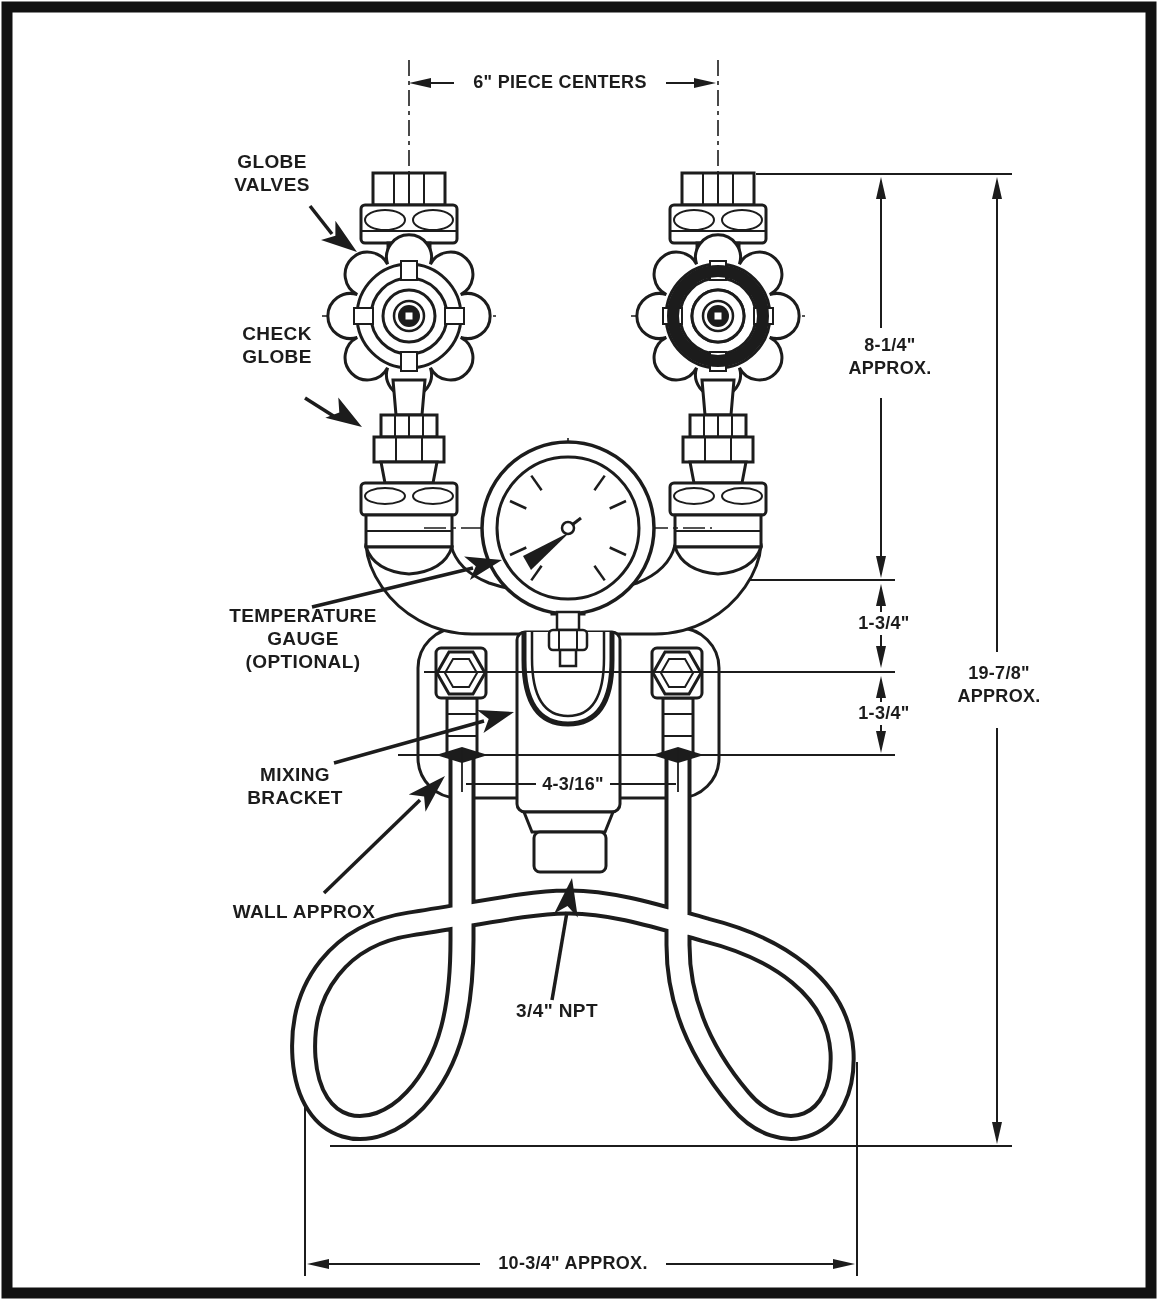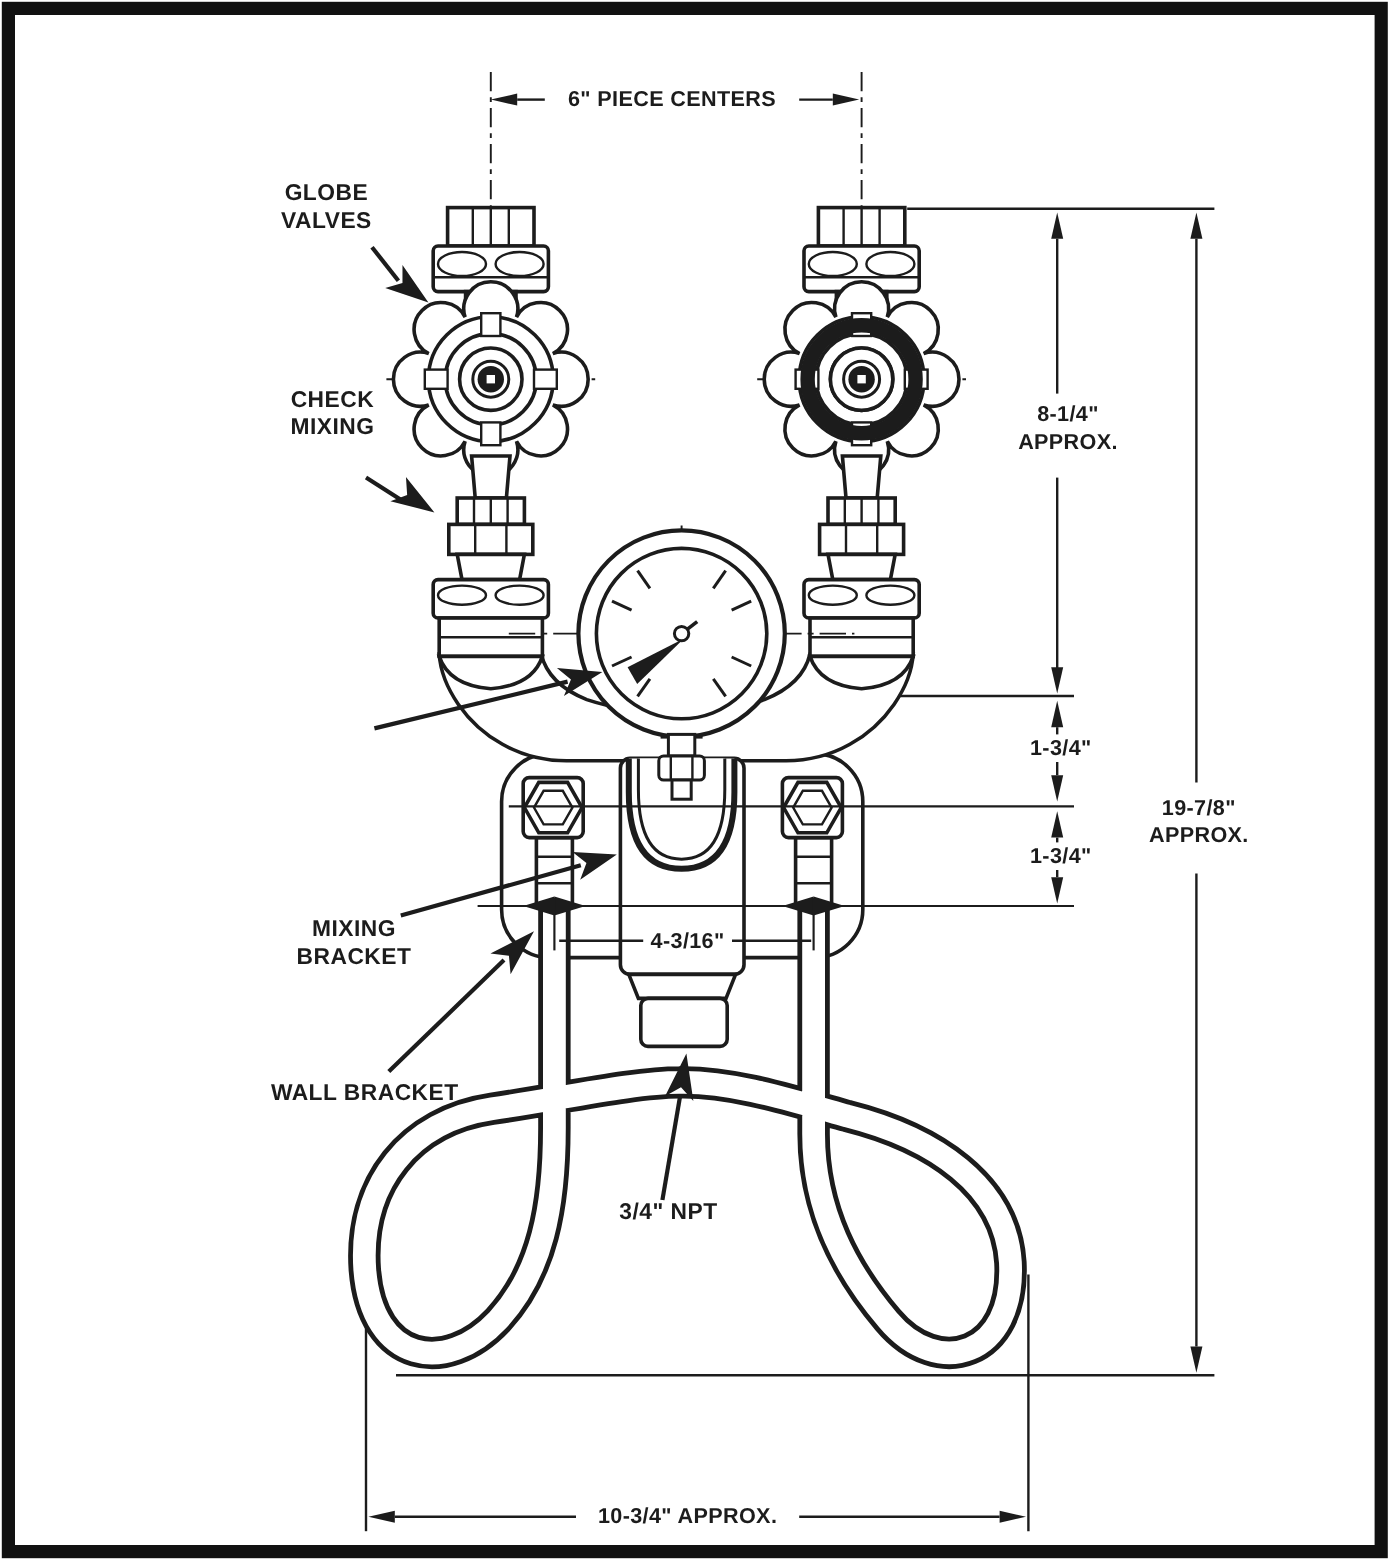--- a/index.html
+++ b/index.html
@@ -213,26 +213,29 @@
     <polygon points="572,878 577.8,917.4 567.5,906.1 554.2,913.6" stroke="none"></polygon>
   </g>
 
   <rect x="7" y="7" width="1144" height="1286" fill="none" stroke="#111111" stroke-width="11"></rect>
 </svg>
 
   <div class="dim" style="left:560px;top:71px;">6" PIECE CENTERS</div>
   <div class="lbl" style="left:272px;top:150px;">GLOBE
 VALVES</div>
   <div class="lbl" style="left:277px;top:322px;">CHECK
-MIXING</div>
+GLOBE</div>
   <div class="dim" style="left:890px;top:334px;">8-1/4"
 APPROX.</div>
+  <div class="lbl" style="left:303px;top:604px;">TEMPERATURE
+GAUGE
+(OPTIONAL)</div>
   <div class="dim bg" style="left:884px;top:612px;">1-3/4"</div>
   <div class="dim bg" style="left:999px;top:662px;">19-7/8"
 APPROX.</div>
   <div class="dim bg" style="left:884px;top:702px;">1-3/4"</div>
   <div class="lbl" style="left:295px;top:763px;">MIXING
 BRACKET</div>
   <div class="dim bg" style="left:573px;top:773px;">4-3/16"</div>
-  <div class="lbl" style="left:304px;top:900px;">WALL BRACKET</div>
+  <div class="lbl" style="left:304px;top:900px;">WALL APPROX</div>
   <div class="lbl" style="left:557px;top:999px;">3/4" NPT</div>
   <div class="dim" style="left:573px;top:1252px;">10-3/4" APPROX.</div>
 </div>
 
 </body></html>

